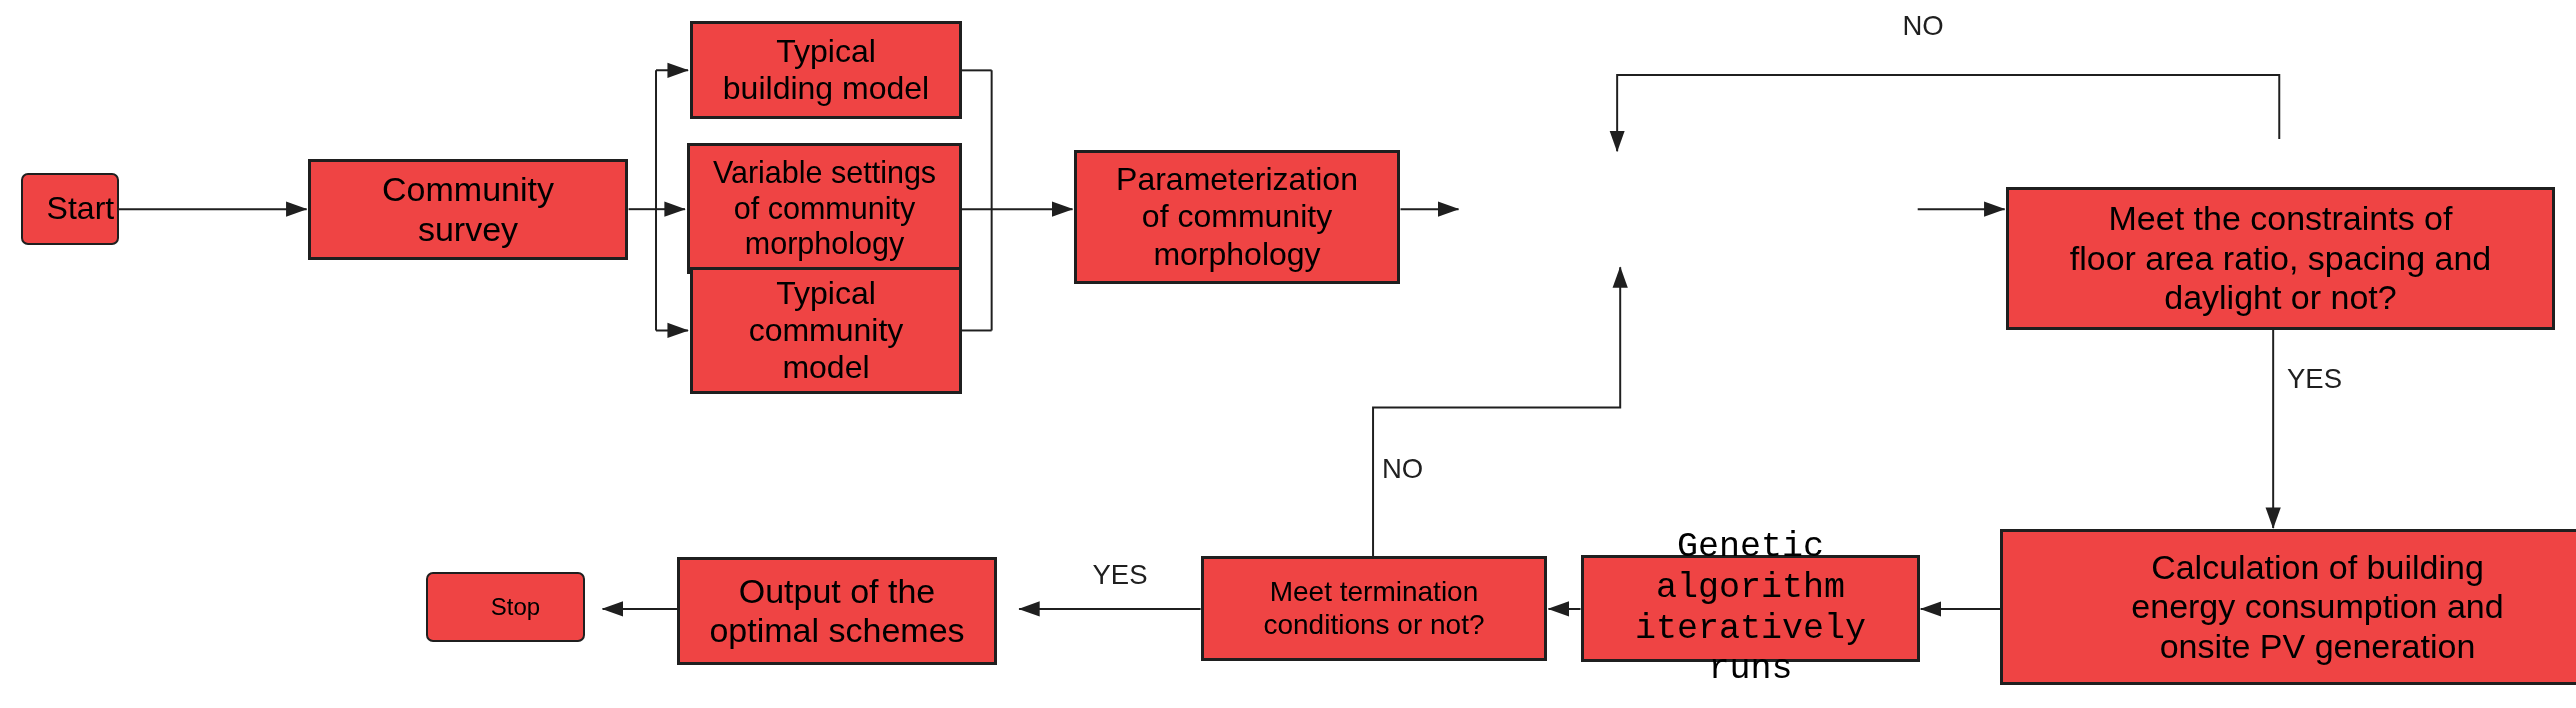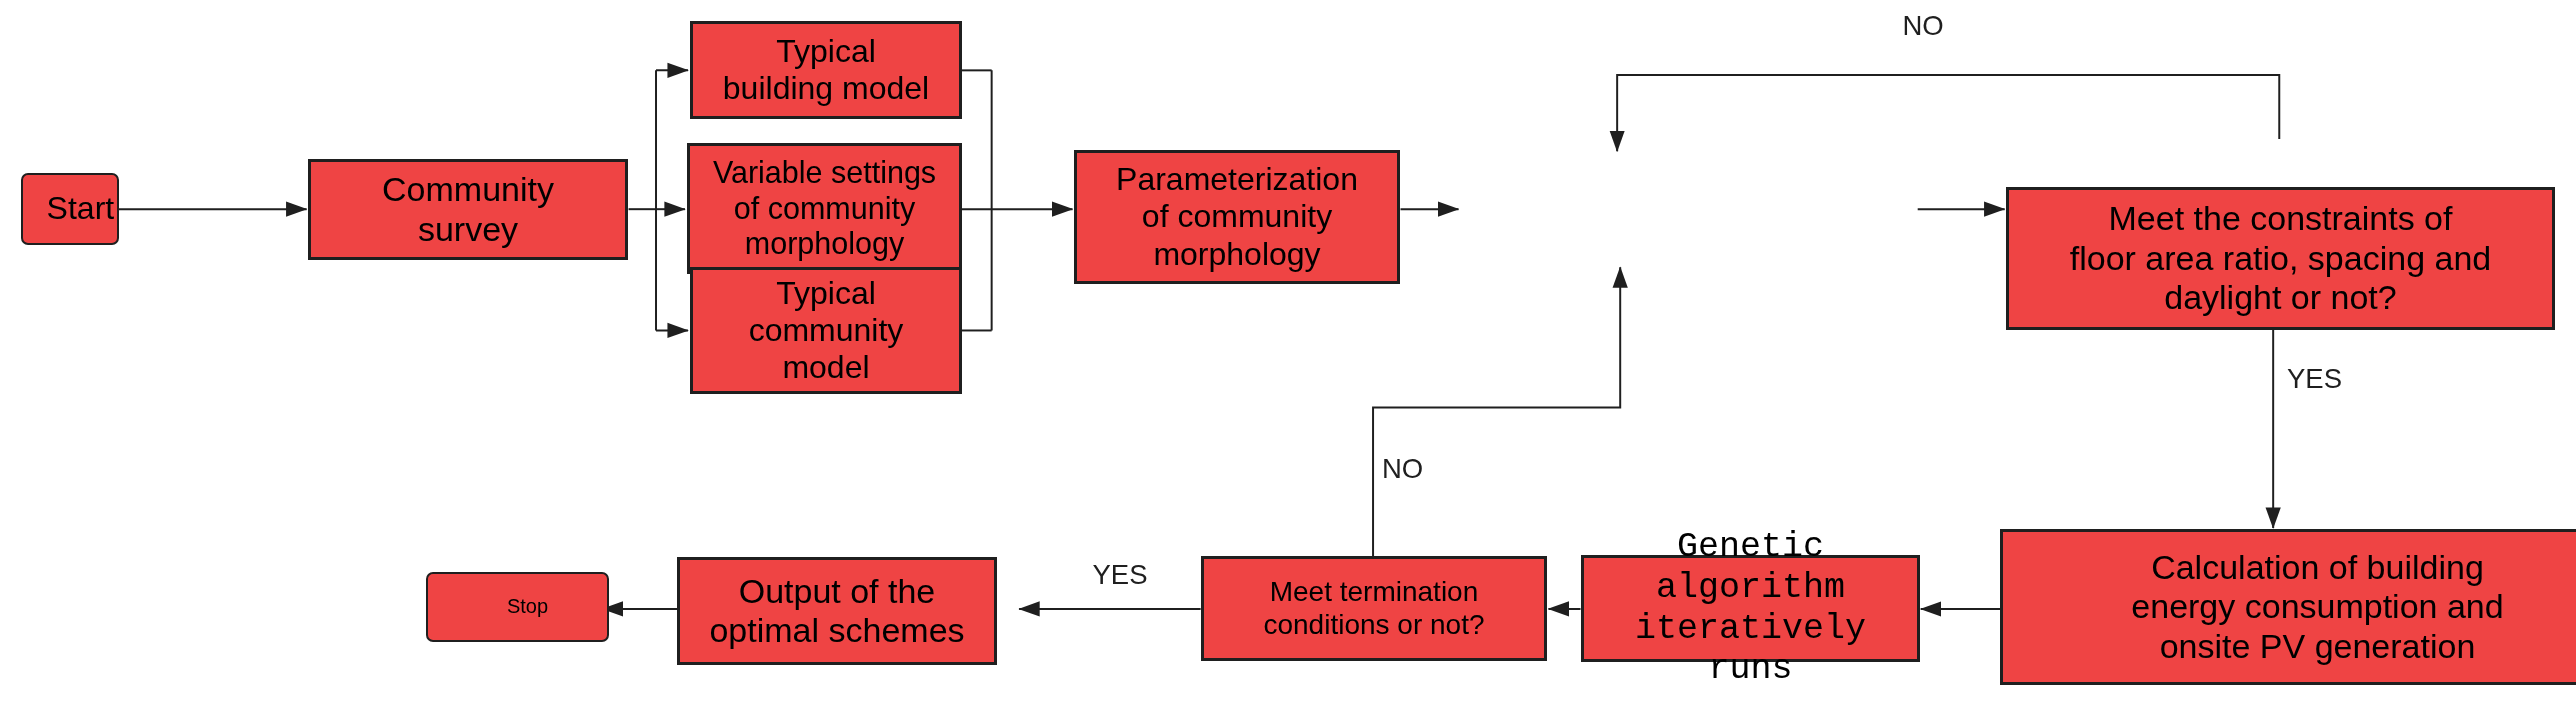--- a/index.html
+++ b/index.html
@@ -44,21 +44,21 @@
   .n-typical-building { left:690px;  top:21.4px;  width:272px; height:98px; font-size:32px; }
   .n-variable         { left:687px;  top:143px; width:275px; height:131px; font-size:30.5px; }
   .n-typical-community{ left:690px;  top:267px; width:272px; height:127px; font-size:32px; }
   .n-parameterization { left:1074px; top:150px; width:326px; height:134px; font-size:32px; }
   .n-random           { left:1460px; top:153px; width:458px; height:113px; font-size:35px; }
   .n-meet-constraints { left:2006px; top:139px; width:549px; height:143px; font-size:34px;margin-top:48px; }
   .n-calculation      { left:2000px; top:529px; width:635px; height:156px; font-size:34px; }
   .n-genetic          { left:1581px; top:555px; width:339px; height:107px; font-size:35px;font-family:Liberation Mono, monospace; }
   .n-meet-termination { left:1201px; top:556px; width:346px; height:105px; font-size:28px; }
   .n-output           { left:677px;  top:557px; width:320px; height:108px; font-size:34px; }
-  .n-stop             { left:426px;  top:572px; width:183px; height:70px;  font-size:20px;text-align:right; }
+  .n-stop             { left:426px;  top:572px; width:159px; height:70px;  font-size:24px;text-align:right; }
 
   .edge-label{
     position:absolute;
     color:#1f1f1f;
     font-size:27.5px;
     line-height:1;
     z-index:3;
   }
   .l-no-top   { left:1877px; top:12.2px;  width:92px; text-align:center; }
   .l-yes-right{ left:2287px; top:365px; width:99px; text-align:left; }

